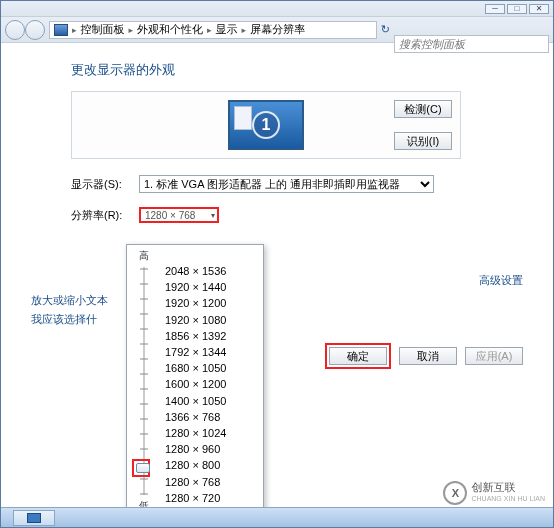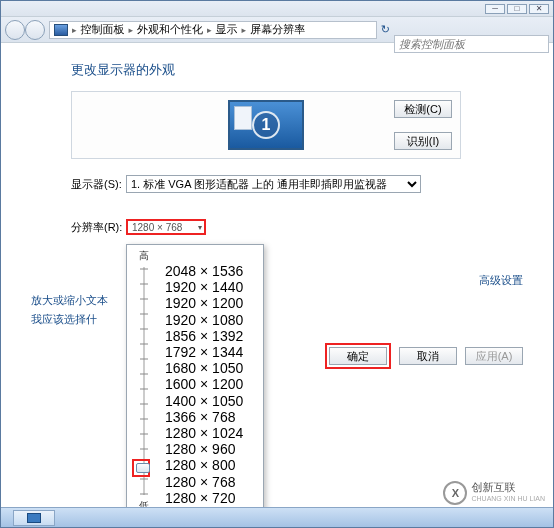--- a/index.html
+++ b/index.html
@@ -153,21 +153,22 @@
   .monitor-small {
     position: absolute;
     left: 4px; top: 4px;
     width: 18px; height: 24px;
     background: #f0f4fa;
     border: 1px solid #aac0d8;
   }
   .row {
     display: flex;
     align-items: center;
-    margin-bottom: 26px;
+    margin-bottom: 14px;
+    gap: 13px;
   }
   .row-label {
     width: 55px;
     color: #000;
   }
   .row-value {
     flex: 1;
     position: relative;
   }
   select.display-select {
@@ -271,21 +272,21 @@
     position: absolute;
     width: 18px;
     height: 18px;
     border: 2px solid #e22;
     left: -8px;
   }
   .res-list {
     flex: 1;
     display: flex;
     flex-direction: column;
-    font-size: 14px;
+    font-size: 11px;
     color: #000;
     padding-top: 14px;
   }
   .res-item {
     padding: 1px 4px;
     line-height: 14.2px;
     white-space: nowrap;
   }
   .taskbar {
     position: absolute;

